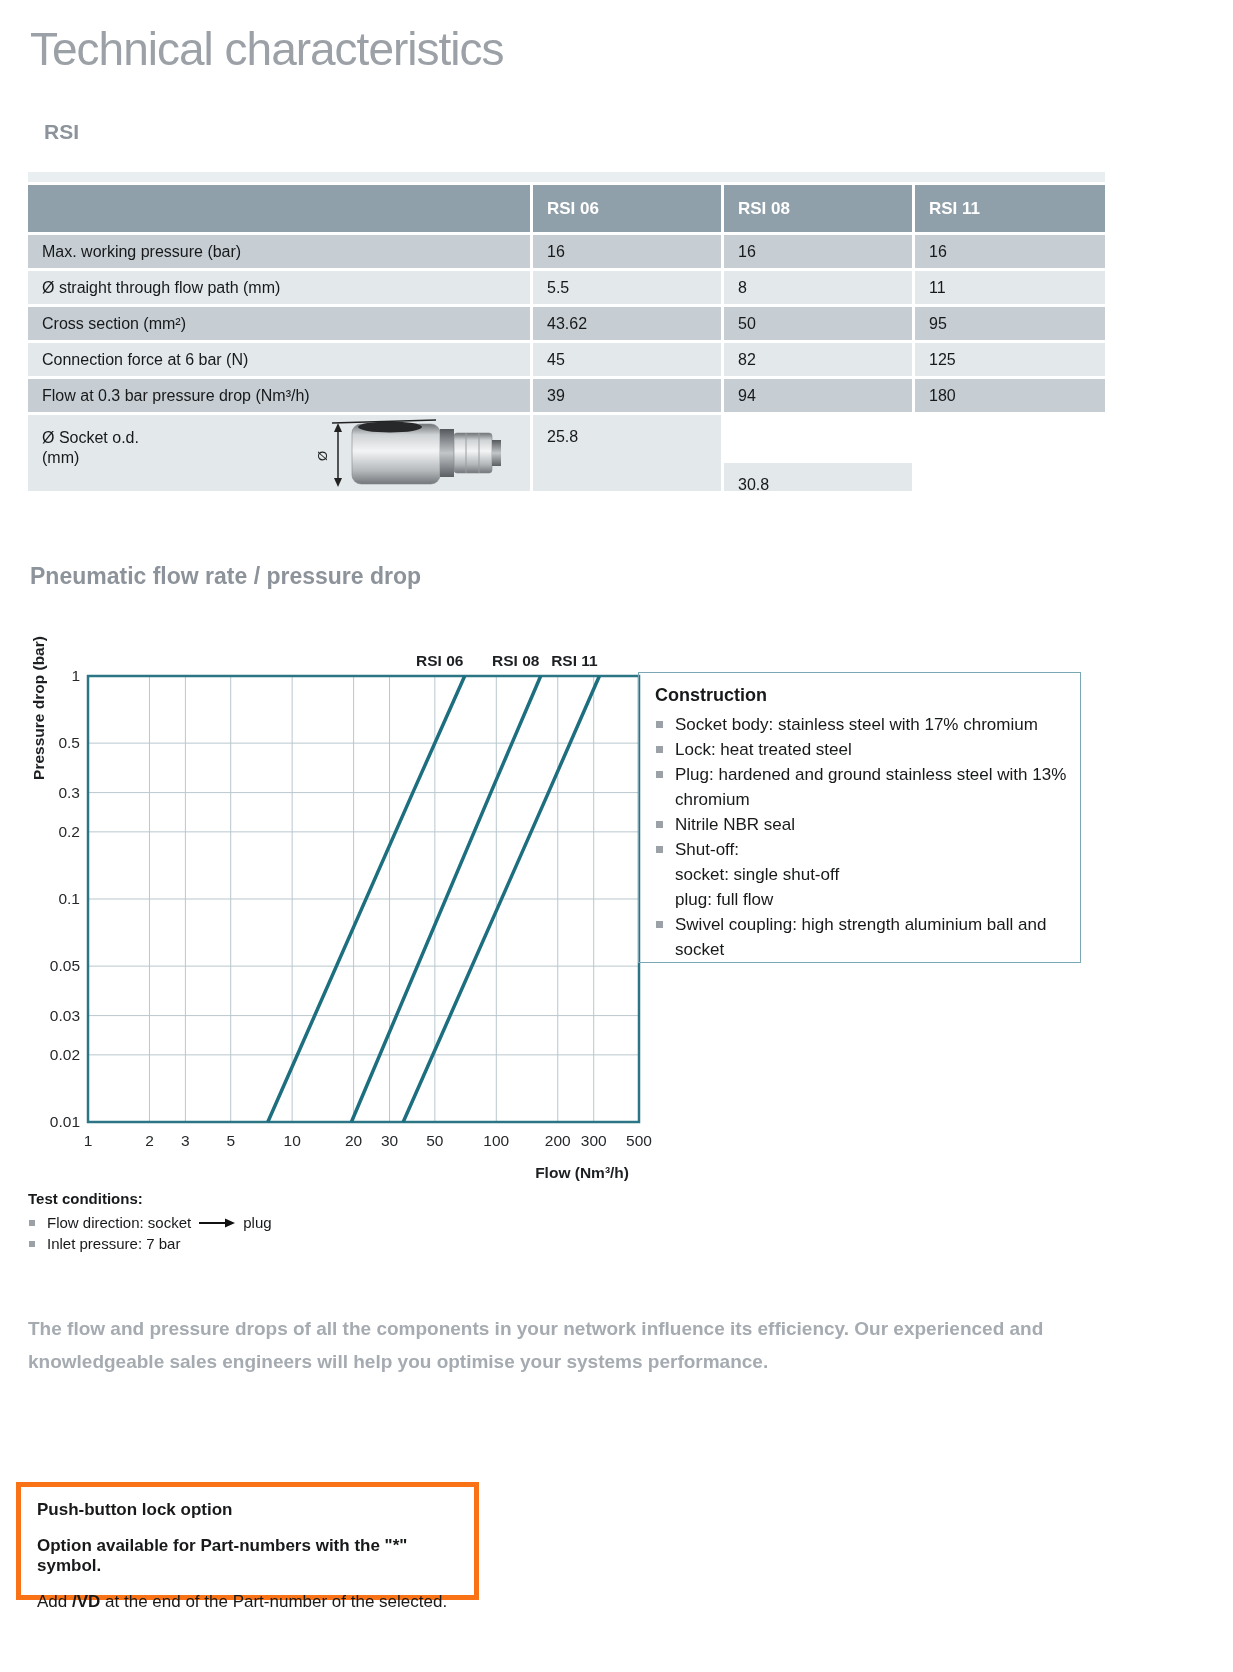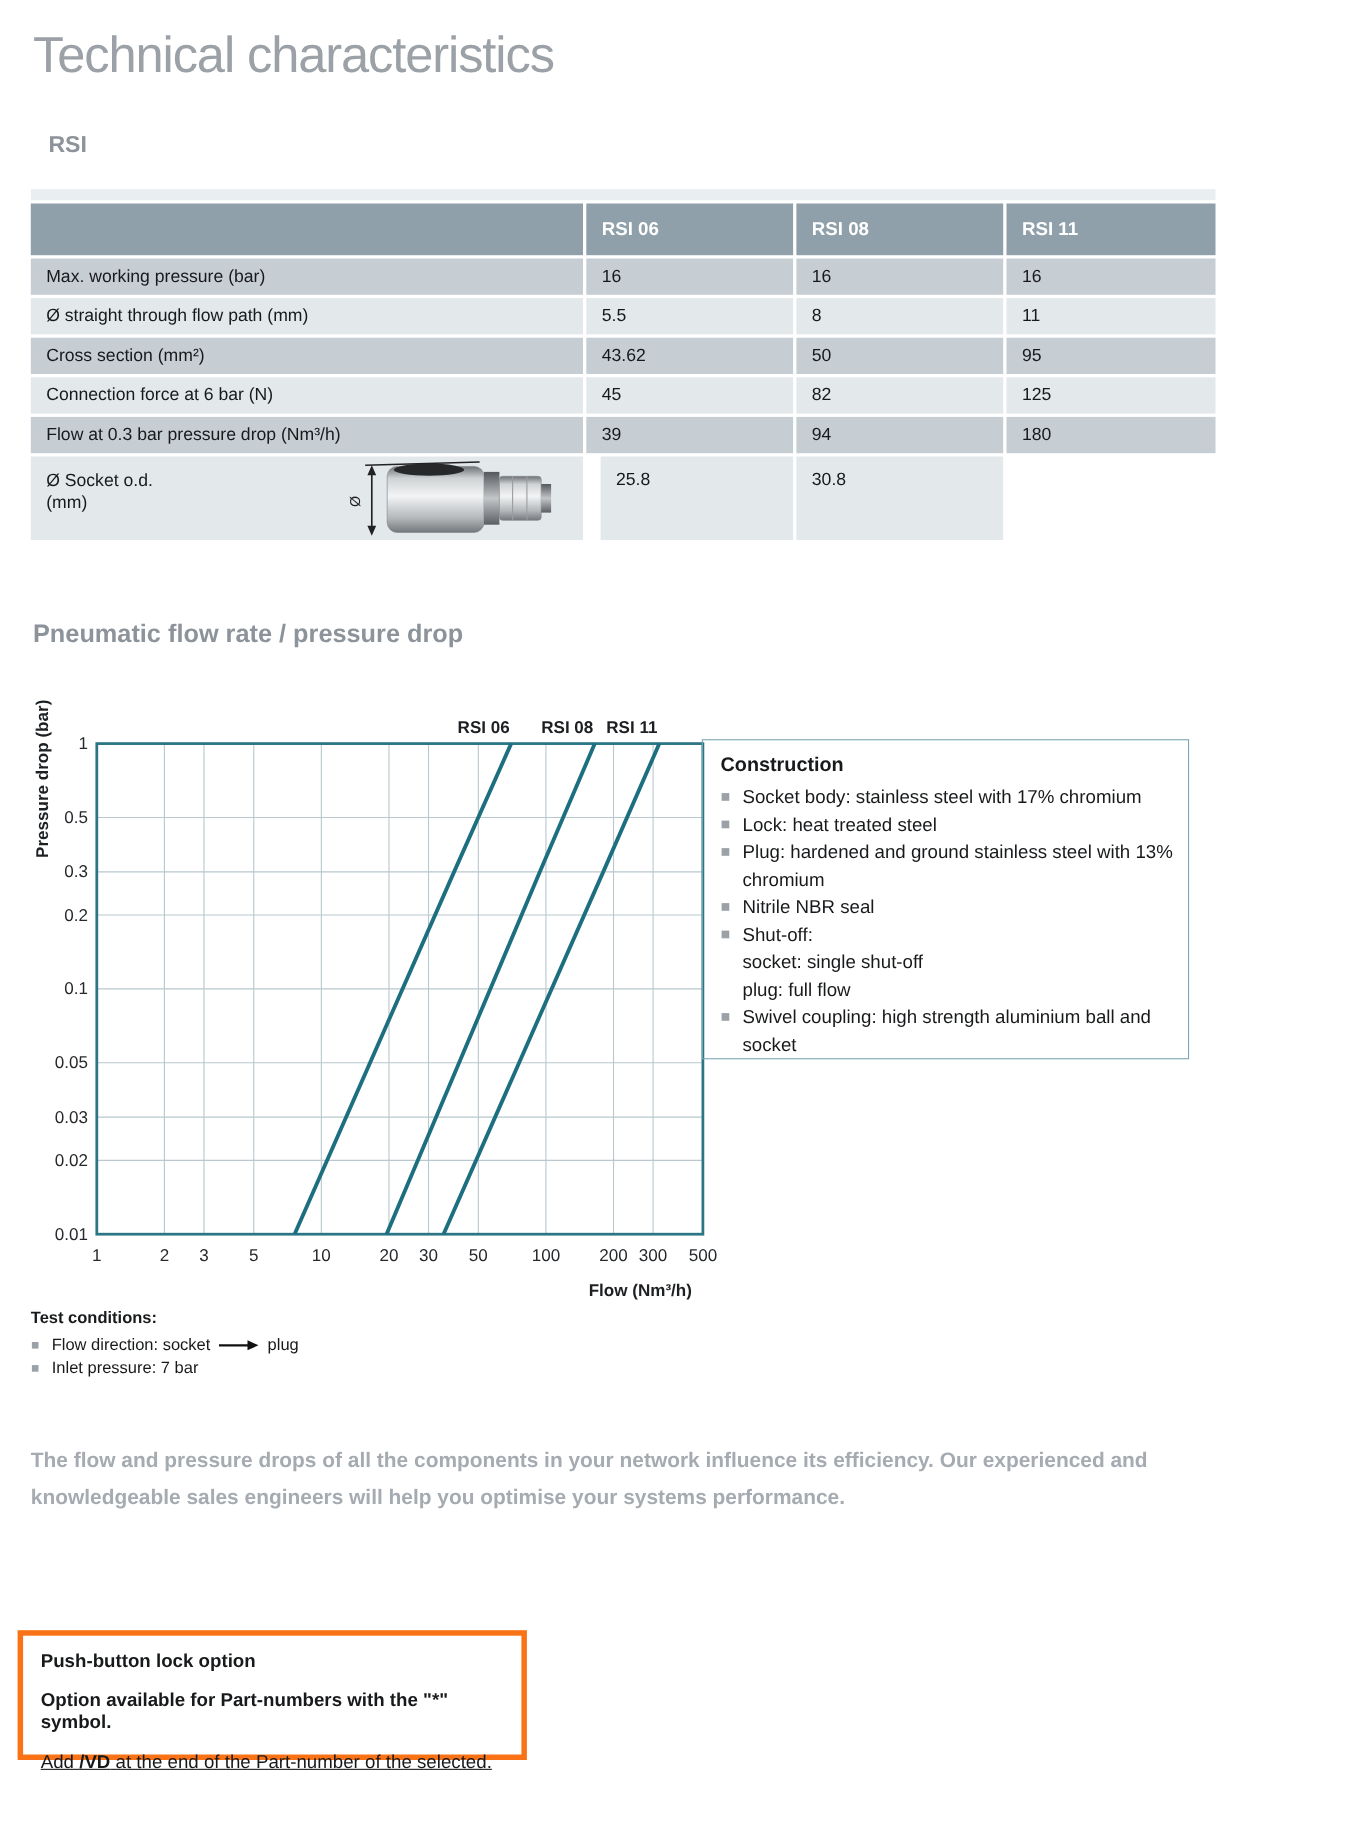--- a/index.html
+++ b/index.html
@@ -46,21 +46,21 @@
 
   
   .note{position:absolute;left:28px;top:1312px;width:1077px;font-size:19px;font-weight:bold;
         color:#a5abb1;line-height:33px;}
 
   
   .pb-box{position:absolute;left:16px;top:1482px;width:463px;height:118px;
           border:5px solid #f97316;box-sizing:border-box;padding:13px 16px;font-size:17px;}
   .pb-title{font-weight:bold;}
   .pb-line1{font-weight:bold;margin-top:16px;}
-  .pb-line2{margin-top:16px;text-decoration:underline;}
+  .pb-line2{margin-top:16px;}
 </style>
 </head>
 <body>
 
 <div class="page">
 
   <div class="page-title">Technical characteristics</div>
   <div class="sec-head rsi-head">RSI</div>
 
   <div class="spec-wrap">
@@ -122,22 +122,22 @@
           <text transform="translate(11,45) rotate(-90)" font-size="13" fill="#222" font-family="Liberation Sans, sans-serif">Ø</text>
           <rect x="36" y="8" width="88" height="60" rx="9" fill="url(#gSilver)" stroke="#83868a" stroke-width="0.6"></rect>
           <ellipse cx="74" cy="11" rx="32" ry="5.5" fill="#26282a"></ellipse>
           <rect x="124" y="13" width="14" height="48" fill="url(#gDark)"></rect>
           <rect x="138" y="17" width="38" height="40" rx="3" fill="url(#gSilver)" stroke="#83868a" stroke-width="0.6"></rect>
           <line x1="150" y1="17" x2="150" y2="57" stroke="#9a9da0" stroke-width="1"></line>
           <line x1="163" y1="17" x2="163" y2="57" stroke="#9a9da0" stroke-width="1"></line>
           <rect x="176" y="24" width="9" height="26" fill="url(#gDark)"></rect>
         </svg>
       </div>
-      <div class="cell light" style="align-items:flex-start;padding-top:13px;margin-left:13px;">25.8</div>
-      <div class="cell light" style="align-items:flex-start;padding-top:13px;">30.8</div>
+      <div class="cell light" style="align-items:flex-start;padding-top:13px;">25.8</div>
+      <div class="cell light" style="align-items:flex-start;padding-top:13px;margin-top:48px;">30.8</div>
     </div>
   </div>
 
   <div class="sec-head chart-head">Pneumatic flow rate / pressure drop</div>
 
   <svg id="flow-chart-svg" class="chart-svg" width="632" height="560" viewBox="0 0 632 560">
       <line x1="60" y1="46" x2="60" y2="492" stroke="#b9c7ce" stroke-width="1"></line>
       <line x1="121.4558618081638" y1="46" x2="121.4558618081638" y2="492" stroke="#b9c7ce" stroke-width="1"></line>
       <line x1="157.4052364154411" y1="46" x2="157.4052364154411" y2="492" stroke="#b9c7ce" stroke-width="1"></line>
       <line x1="202.6960921278908" y1="46" x2="202.6960921278908" y2="492" stroke="#b9c7ce" stroke-width="1"></line>

